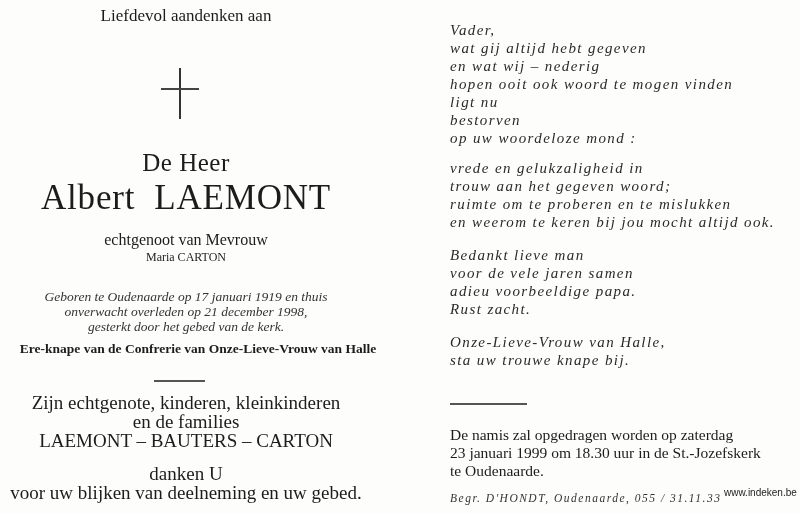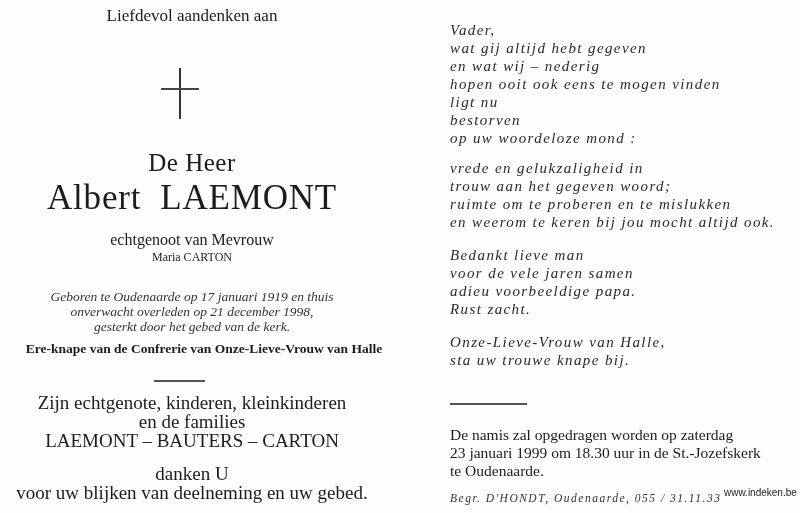--- a/index.html
+++ b/index.html
@@ -1,20 +1,20 @@
 <!DOCTYPE html>
 <html><head>
 <meta charset="utf-8">
 <style>
   html, body { margin:0; padding:0; }
   body { width:800px; height:513px; background:#fdfdfb; position:relative; overflow:hidden; color:#1c1c1c; }
   .abs { position:absolute; white-space:nowrap; }
   .serif { font-family:"Liberation Serif", "DejaVu Serif", serif; }
   .center { text-align:center; }
-  .left-col { left:12px; width:360px; }
+  .left-col { left:6px; width:360px; }
   #intro { top:6px; font-size:17px; }
   .cross-v { position:absolute; left:179px; top:68px; width:2px; height:51px; background:#333; }
   .cross-h { position:absolute; left:161px; top:88px; width:38px; height:2px; background:#444; }
   #title { top:149px; font-size:25px; letter-spacing:0.5px; }
   #name { top:178px; font-size:35px; letter-spacing:0.8px; }
   #spouse1 { top:231px; font-size:16px; }
   #spouse2 { top:250px; font-size:12px; }
   .birth { font-size:13.5px; font-style:italic; color:#333; }
   #birth1 { top:289px; }
   #birth2 { top:304px; }
@@ -65,21 +65,21 @@
   <div id="fam1" class="abs serif center left-col fam">Zijn echtgenote, kinderen, kleinkinderen</div>
   <div id="fam2" class="abs serif center left-col fam">en de families</div>
   <div id="fam3" class="abs serif center left-col fam">LAEMONT – BAUTERS – CARTON</div>
   <div id="fam4" class="abs serif center left-col fam">danken U</div>
   <div id="fam5" class="abs serif center left-col fam">voor uw blijken van deelneming en uw gebed.</div>
 
   <div>
     <div class="abs poem" style="top:22px">Vader,</div>
     <div class="abs poem" style="top:40px">wat gij altijd hebt gegeven</div>
     <div class="abs poem" style="top:58px">en wat wij – nederig</div>
-    <div class="abs poem" style="top:76px">hopen ooit ook eens te mogen vinden</div>
+    <div class="abs poem" style="top:76px">hopen ooit ook woord te mogen vinden</div>
     <div class="abs poem" style="top:94px">ligt nu</div>
     <div class="abs poem" style="top:112px">bestorven</div>
     <div class="abs poem" style="top:130px">op uw woordeloze mond :</div>
 
     <div class="abs poem" style="top:160px">vrede en gelukzaligheid in</div>
     <div class="abs poem" style="top:178px">trouw aan het gegeven woord;</div>
     <div class="abs poem" style="top:196px">ruimte om te proberen en te mislukken</div>
     <div class="abs poem" style="top:214px">en weerom te keren bij jou mocht altijd ook.</div>
 
     <div class="abs poem" style="top:247px">Bedankt lieve man</div>

